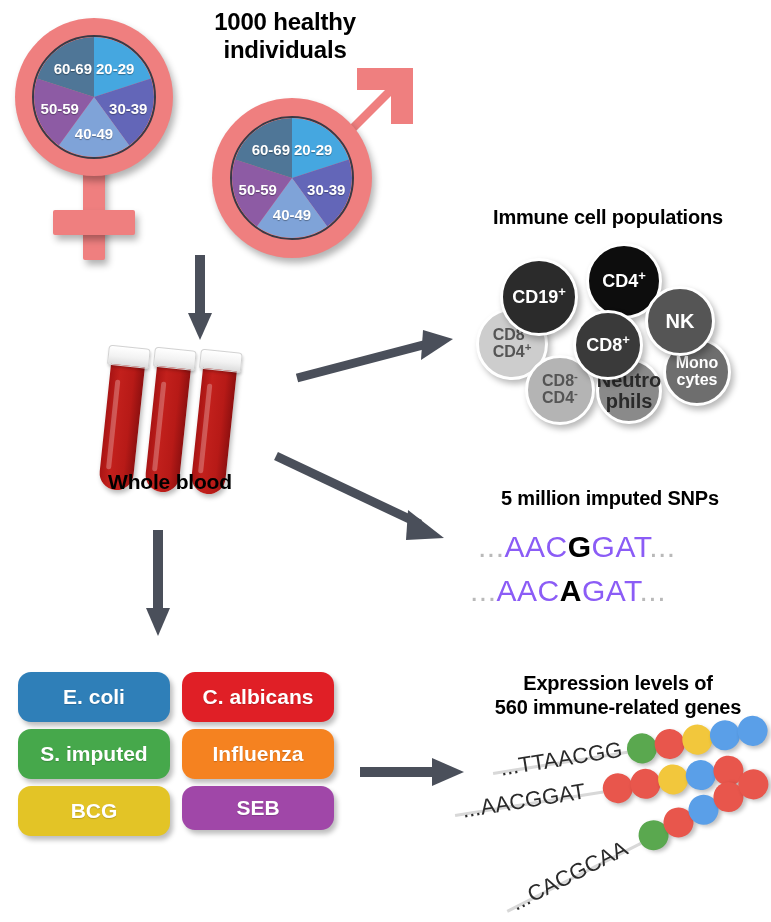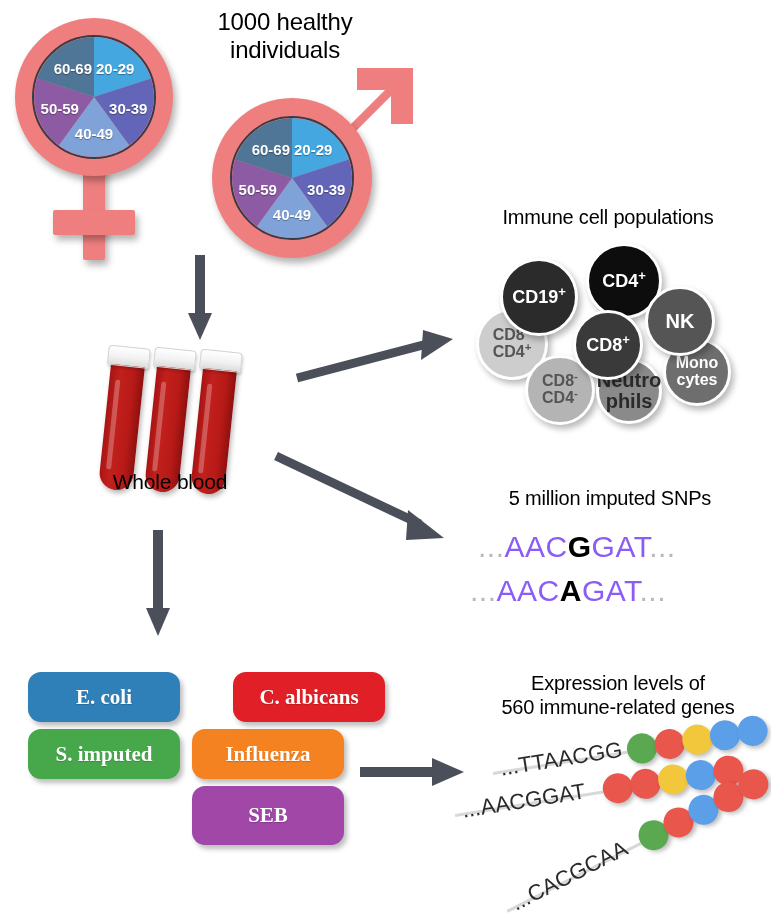--- a/index.html
+++ b/index.html
@@ -15,21 +15,21 @@
     overflow: hidden;
   }
   .stage {
     position: absolute;
     inset: 0;
   }
   .abs { position: absolute; }
 
   
   .heading {
-    font-weight: normal;
+    font-weight: bold;
     color: #000000;
     text-align: center;
     line-height: 1.18;
     letter-spacing: -0.2px;
   }
   #title-1000 {
     left: 170px; top: 8px; width: 230px;
     font-size: 24px;
   }
   #title-immune {
@@ -303,26 +303,27 @@
         <span>Mono<br>cytes</span>
       </div>
     </div>
 
   <div class="heading abs" id="title-snps">5 million imputed SNPs</div>
   <div class="abs" id="snp-block" style="left:470px; top:530px; width:290px; height:90px;">
       <div class="snp-row" style="left: 8px; top: 0px;"><span class="snp-dim snp-blur">...</span><span class="snp-mid">AAC</span><span class="snp-hi">G</span><span class="snp-mid snp-blur">GAT</span><span class="snp-dim snp-blur">...</span></div>
       <div class="snp-row" style="left: 0px; top: 44px;"><span class="snp-dim snp-blur">...</span><span class="snp-mid">AAC</span><span class="snp-hi">A</span><span class="snp-mid snp-blur">GAT</span><span class="snp-dim snp-blur">...</span></div>
     </div>
 
-  <div class="abs" id="stimuli-block" style="left:28px; top:672px; width:320px; height:225px;font-family:Liberation Serif, serif;">
+  <div class="abs" id="stimuli-block" style="left:18px; top:672px; width:320px; height:225px;">
       <div class="pill" style="left: 0px; top: 0px; width: 152px; height: 50px; background: rgb(47, 127, 184);">E. coli</div>
-      <div class="pill" style="left: 164px; top: 0px; width: 152px; height: 50px; background: rgb(224, 31, 38); margin-left: 41px;">C. albicans</div>
+      <div class="pill" style="left: 164px; top: 0px; width: 152px; height: 50px; background: rgb(224, 31, 38);">C. albicans</div>
       <div class="pill" style="left: 0px; top: 57px; width: 152px; height: 50px; background: rgb(70, 168, 75);">S. imputed</div>
       <div class="pill" style="left: 164px; top: 57px; width: 152px; height: 50px; background: rgb(245, 130, 32);">Influenza</div>
-      <div class="pill" style="left: 164px; top: 114px; width: 152px; height: 59px; background: rgb(160, 71, 168);">SEB</div>
+      <div class="pill" style="left: 0px; top: 114px; width: 152px; height: 50px; background: rgb(227, 196, 38);">BCG</div>
+      <div class="pill" style="left: 164px; top: 114px; width: 152px; height: 44px; background: rgb(160, 71, 168);">SEB</div>
     </div>
 
   <svg class="arrow-svg" style="left:360px; top:752px;" width="110" height="46" viewBox="0 0 110 46">
     <rect x="0" y="15" width="76" height="10" fill="#4a4f5a"></rect>
     <polygon points="72,6 104,20 72,34" fill="#4a4f5a"></polygon>
   </svg>
 
   <div class="heading abs" id="title-expression">Expression levels of<br>560 immune-related genes</div>
   <div class="abs" id="strand-block" style="left:455px; top:735px; width:316px; height:185px;">
       <div class="strand" style="left: 38px; top: 22px; width: 296px; height: 32px; transform: rotate(-9deg);">

